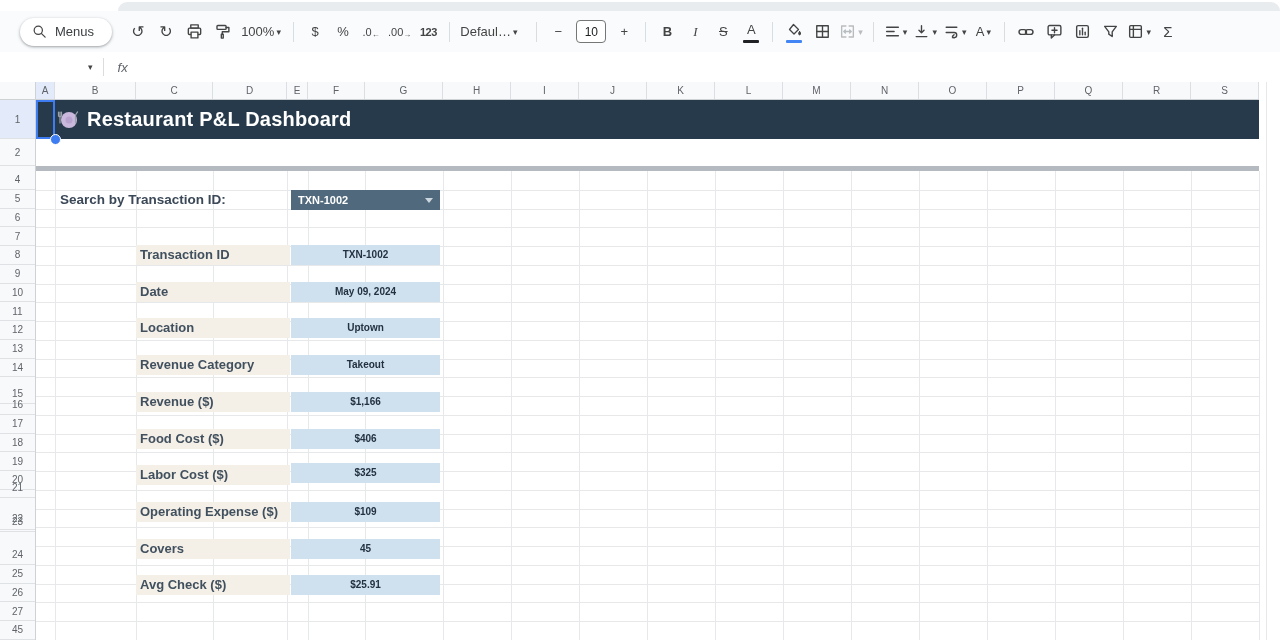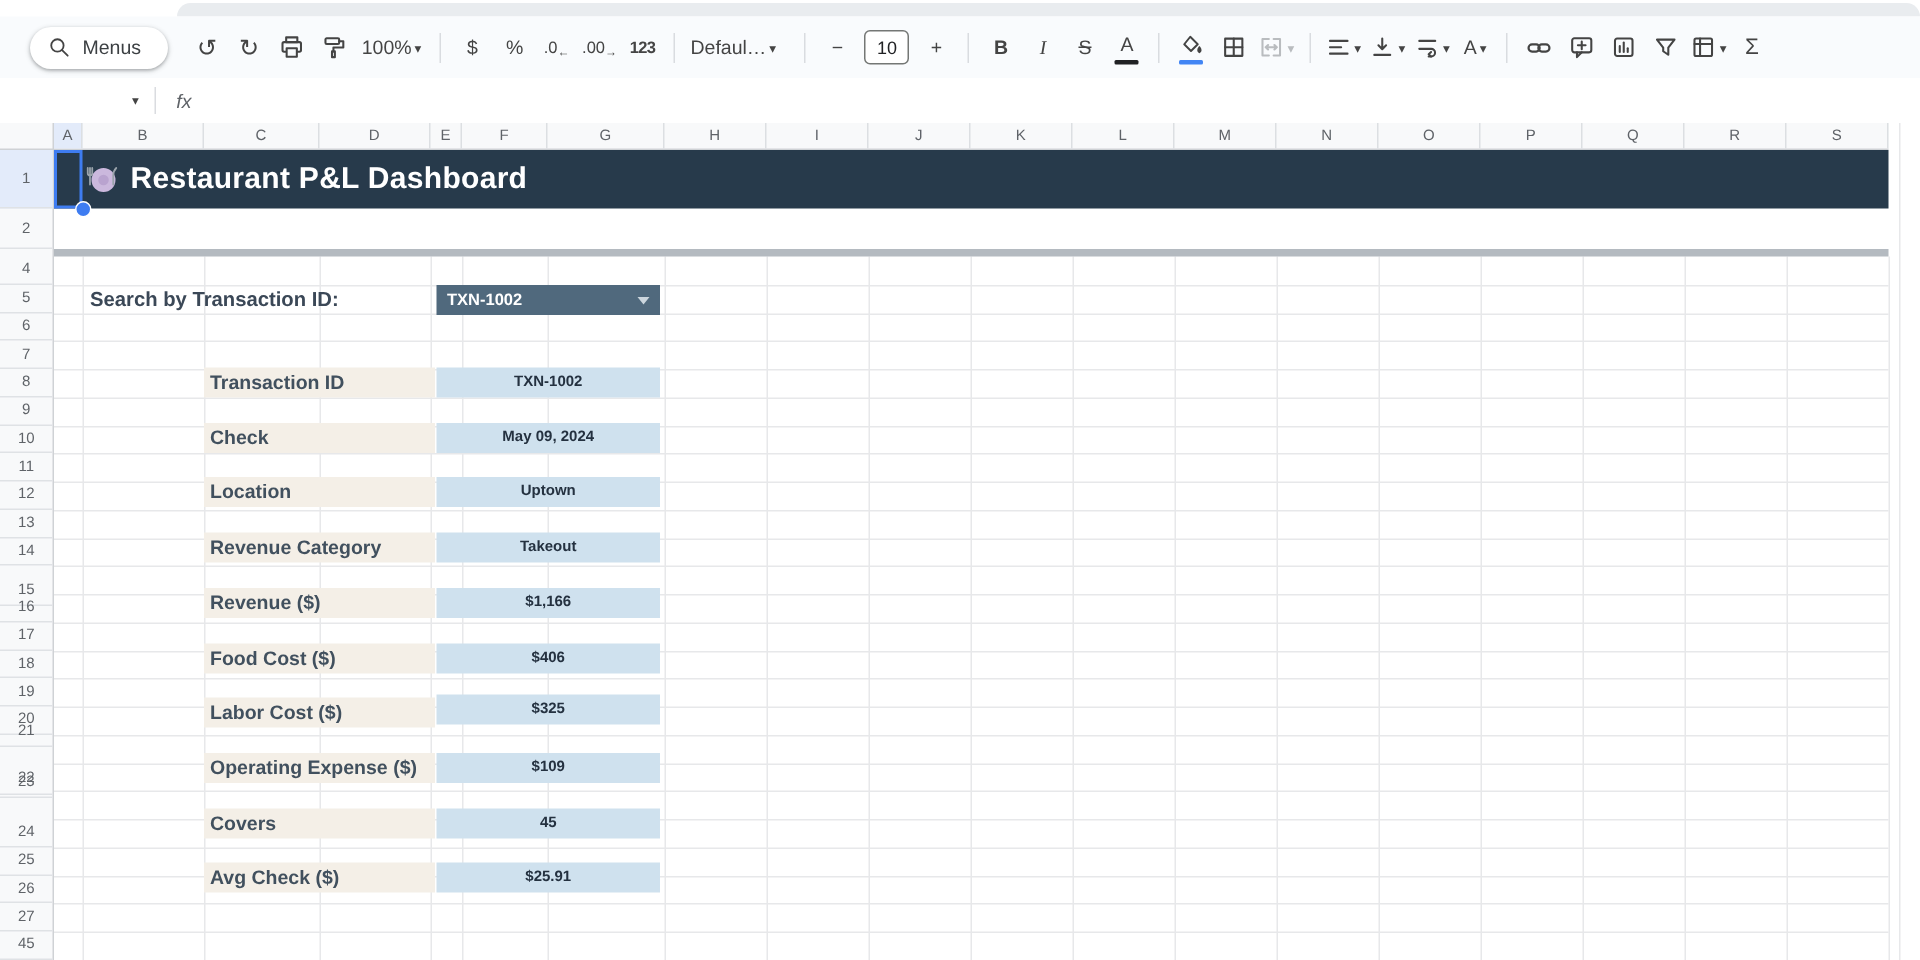--- a/index.html
+++ b/index.html
@@ -285,21 +285,21 @@
 
   <div id="search-label" class="abs">Search by Transaction ID:</div>
   <div id="search-dropdown" class="abs">
     <span>TXN-1002</span>
     <span class="tri"></span>
   </div>
 
   <div id="fields">
       <div class="fld-label" style="top: 163px;">Transaction ID</div>
       <div class="fld-value" style="top: 163px;">TXN-1002</div>
-      <div class="fld-label" style="top: 199.7px;">Check</div>
+      <div class="fld-label" style="top: 199.7px;">Date</div>
       <div class="fld-value" style="top: 199.7px;">May 09, 2024</div>
       <div class="fld-label" style="top: 236.4px;">Location</div>
       <div class="fld-value" style="top: 236.4px;">Uptown</div>
       <div class="fld-label" style="top: 273.1px;">Revenue Category</div>
       <div class="fld-value" style="top: 273.1px;">Takeout</div>
       <div class="fld-label" style="top: 309.8px;">Revenue ($)</div>
       <div class="fld-value" style="top: 309.8px;">$1,166</div>
       <div class="fld-label" style="top: 346.5px;">Food Cost ($)</div>
       <div class="fld-value" style="top: 346.5px;">$406</div>
       <div class="fld-label" style="top: 383.2px;">Labor Cost ($)</div>

